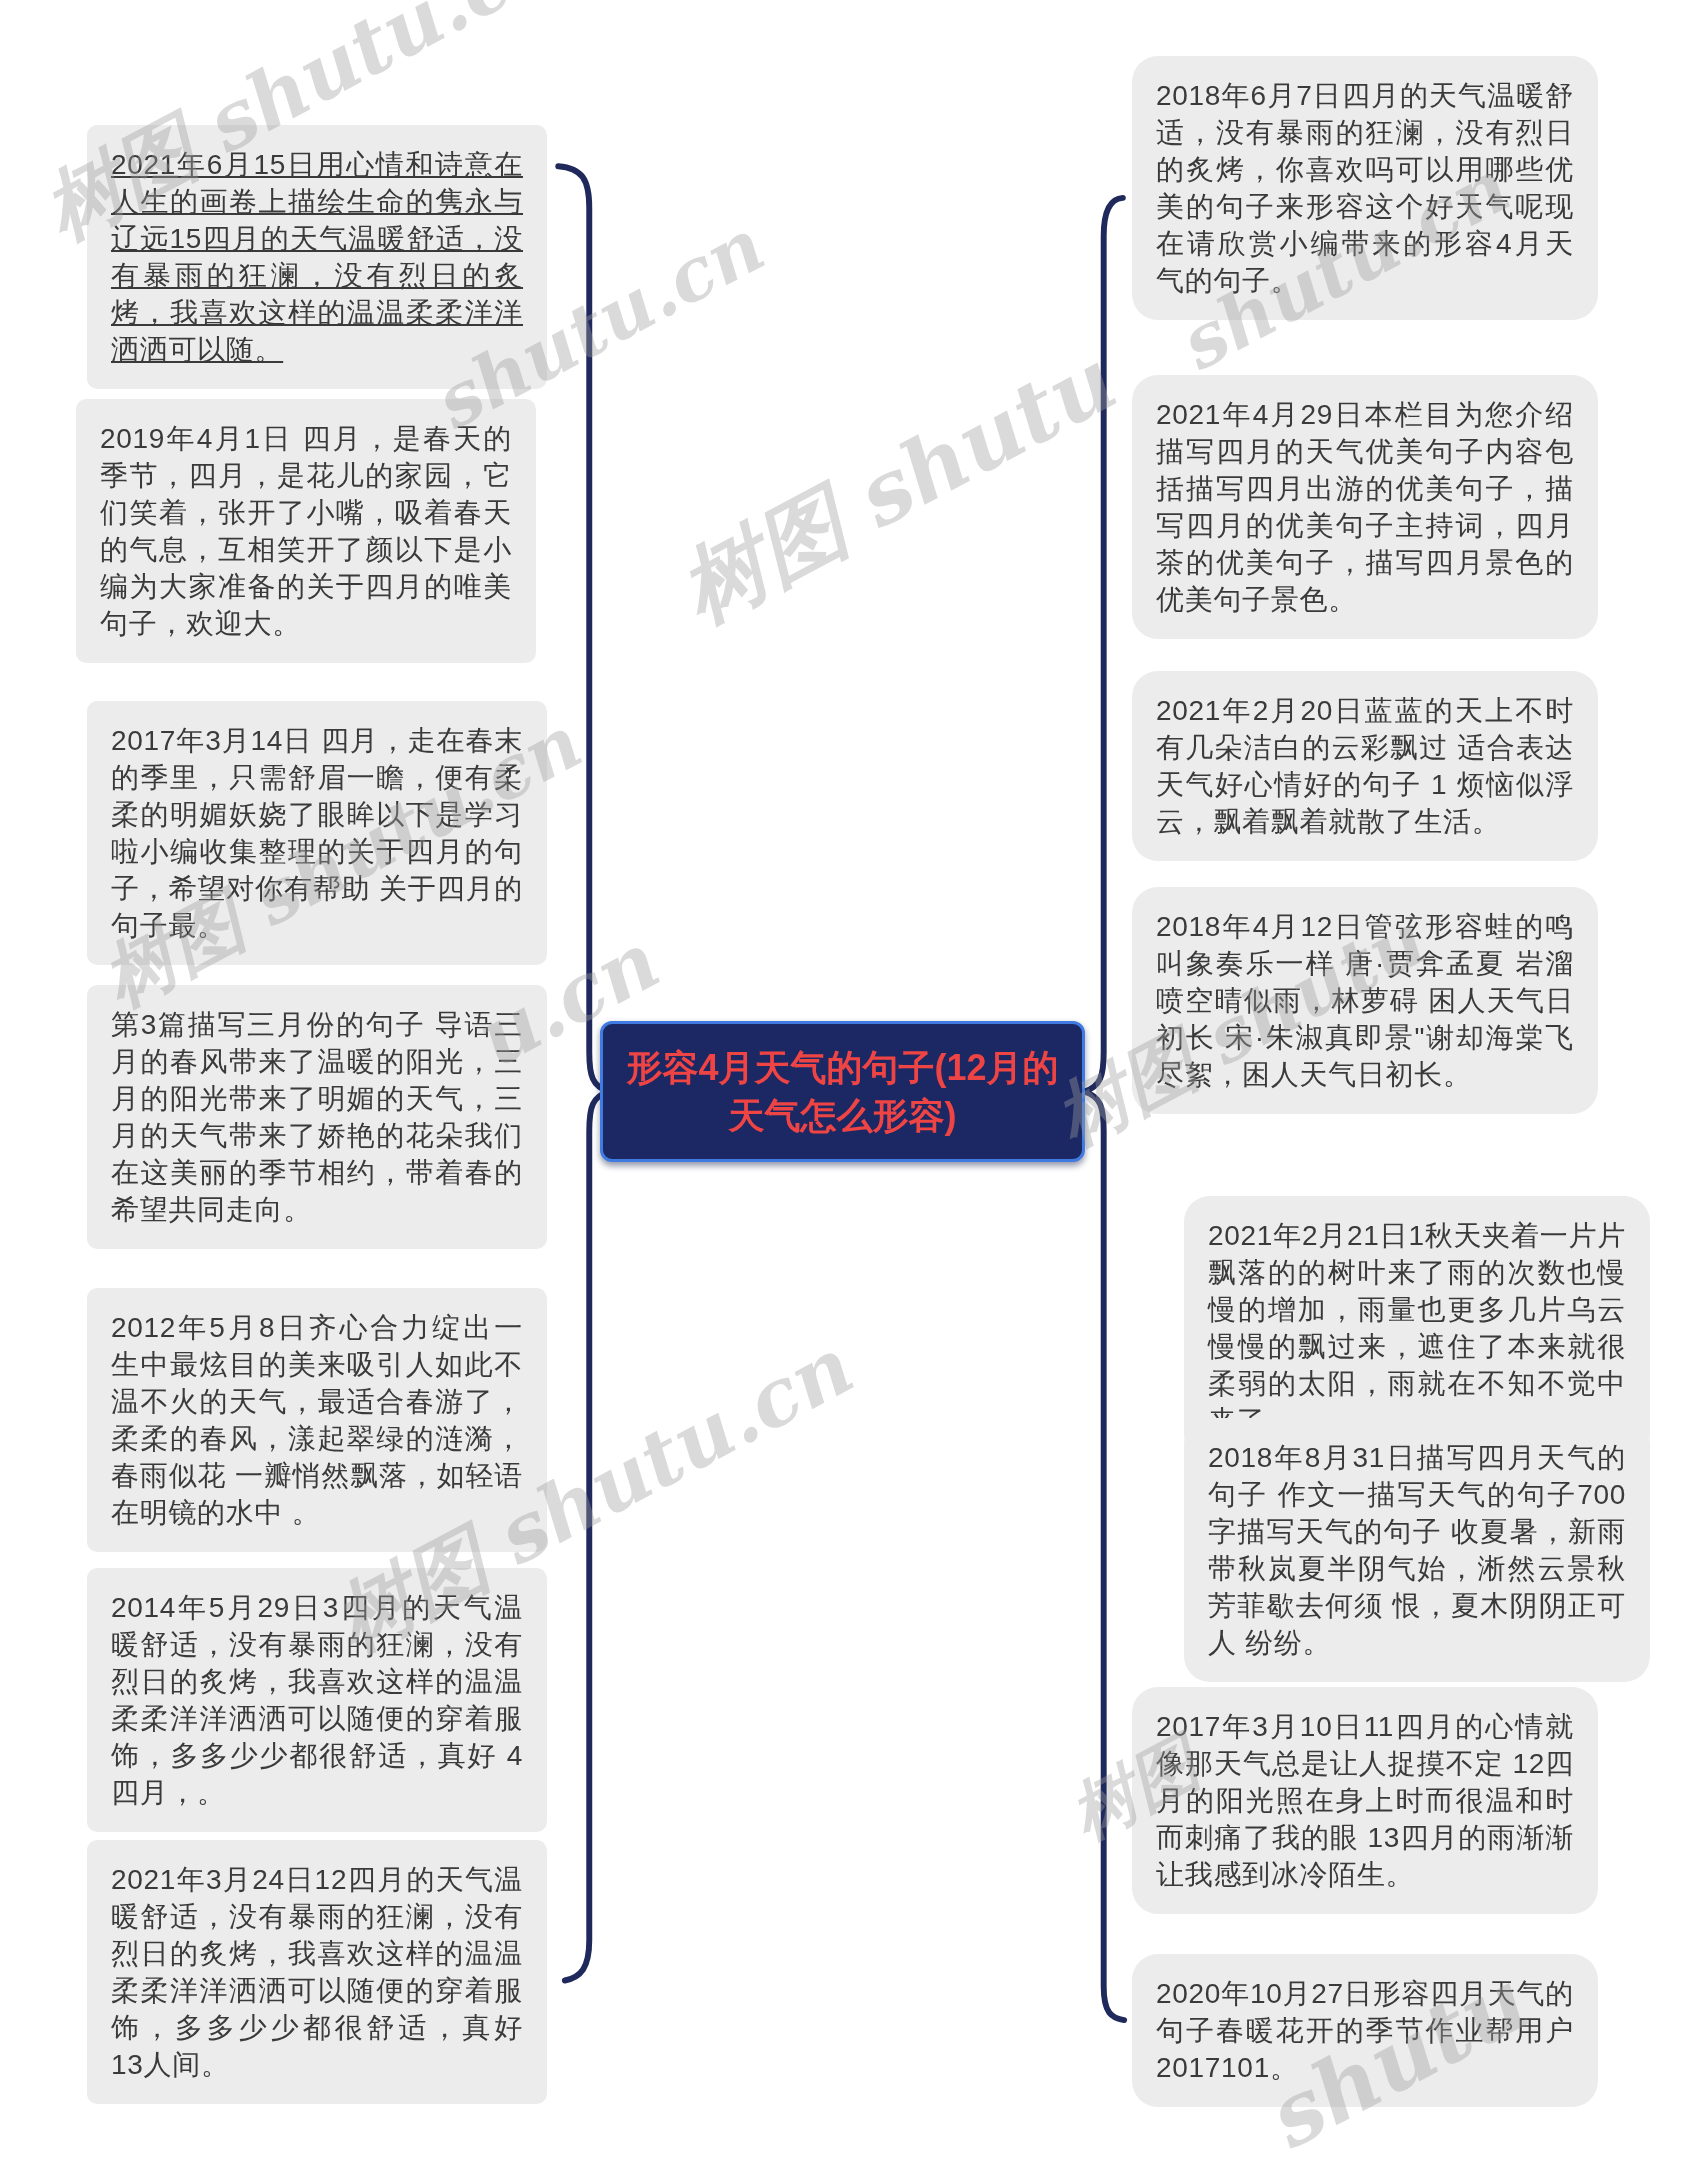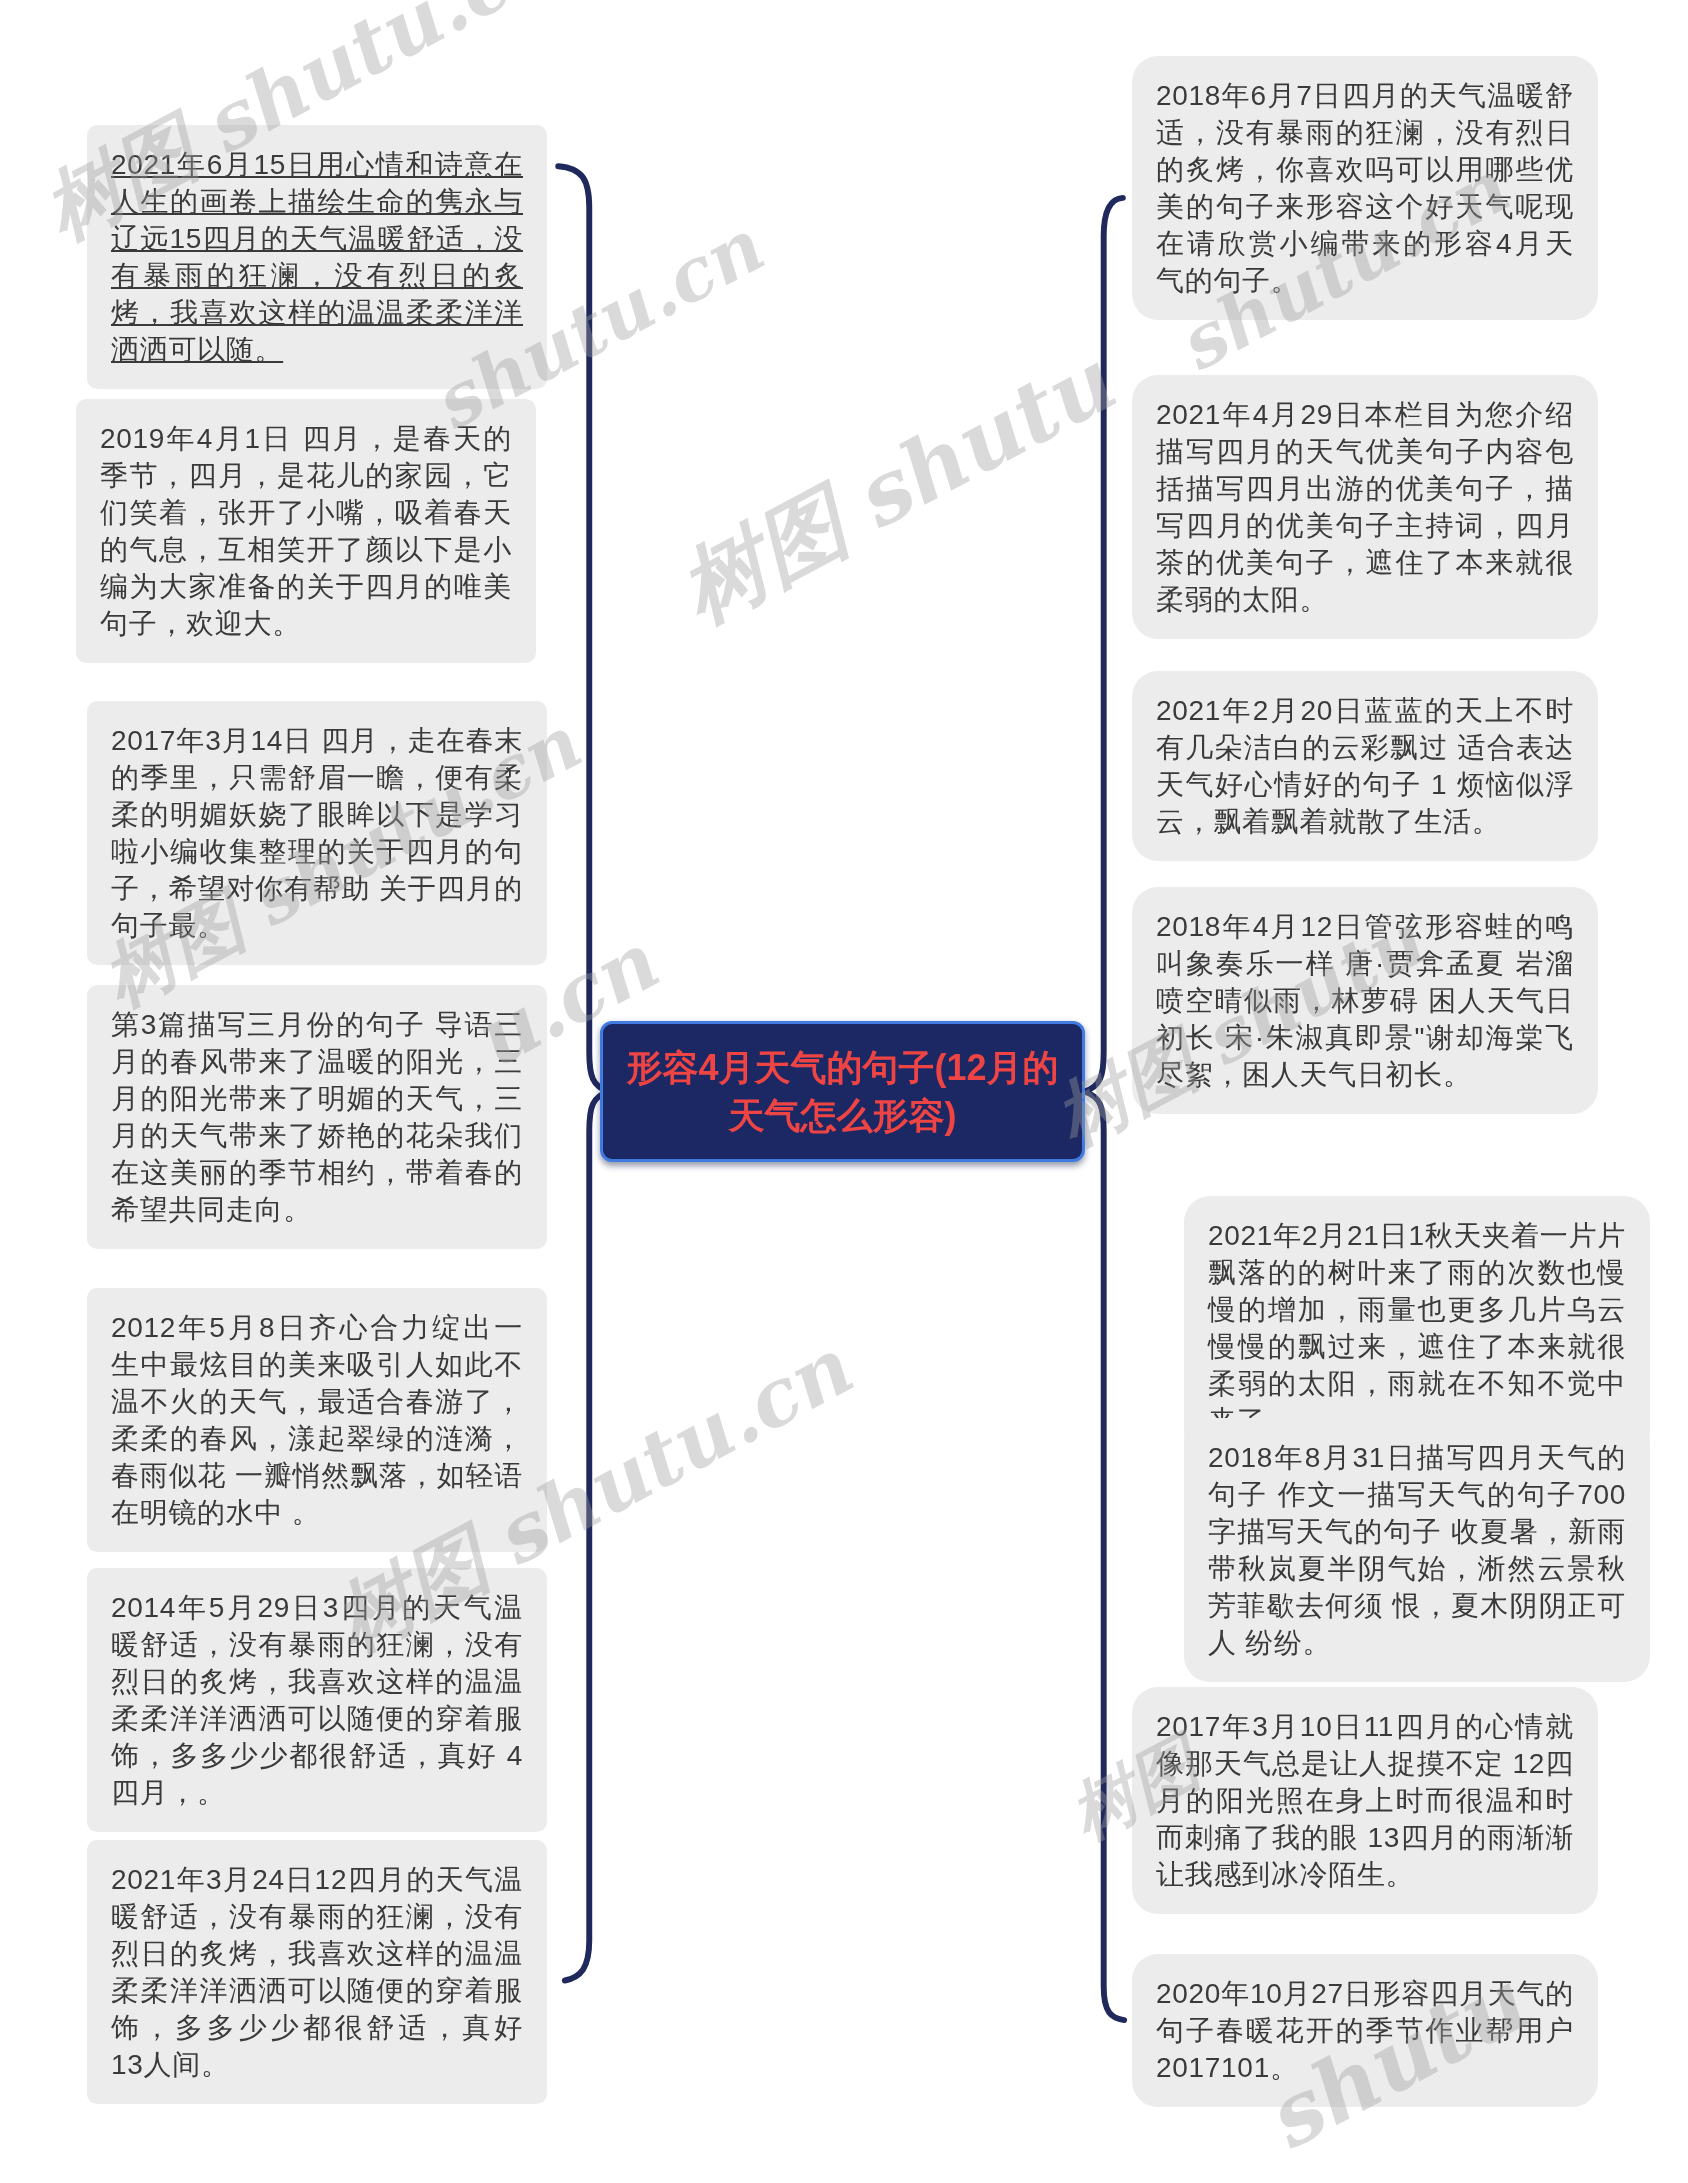--- a/index.html
+++ b/index.html
@@ -55,21 +55,21 @@
 
   <div class="card" style="left:87px;top:125px;text-decoration:underline;">2021年6月15日用心情和诗意在人生的画卷上描绘生命的隽永与辽远15四月的天气温暖舒适，没有暴雨的狂澜，没有烈日的炙烤，我喜欢这样的温温柔柔洋洋洒洒可以随。</div>
   <div class="card" style="left:76px;top:399px;">2019年4月1日 四月，是春天的季节，四月，是花儿的家园，它们笑着，张开了小嘴，吸着春天的气息，互相笑开了颜以下是小编为大家准备的关于四月的唯美句子，欢迎大。</div>
   <div class="card" style="left:87px;top:701px;">2017年3月14日 四月，走在春末的季里，只需舒眉一瞻，便有柔柔的明媚妖娆了眼眸以下是学习啦小编收集整理的关于四月的句子，希望对你有帮助 关于四月的句子最。</div>
   <div class="card" style="left:87px;top:985px;">第3篇描写三月份的句子 导语三月的春风带来了温暖的阳光，三月的阳光带来了明媚的天气，三月的天气带来了娇艳的花朵我们在这美丽的季节相约，带着春的希望共同走向。</div>
   <div class="card" style="left:87px;top:1288px;">2012年5月8日齐心合力绽出一生中最炫目的美来吸引人如此不温不火的天气，最适合春游了，柔柔的春风，漾起翠绿的涟漪，春雨似花 一瓣悄然飘落，如轻语在明镜的水中 。</div>
   <div class="card" style="left:87px;top:1568px;">2014年5月29日3四月的天气温暖舒适，没有暴雨的狂澜，没有烈日的炙烤，我喜欢这样的温温柔柔洋洋洒洒可以随便的穿着服饰，多多少少都很舒适，真好 4四月，。</div>
   <div class="card" style="left:87px;top:1840px;">2021年3月24日12四月的天气温暖舒适，没有暴雨的狂澜，没有烈日的炙烤，我喜欢这样的温温柔柔洋洋洒洒可以随便的穿着服饰，多多少少都很舒适，真好 13人间。</div>
 
   <div class="card right" style="left:1132px;top:56px;">2018年6月7日四月的天气温暖舒适，没有暴雨的狂澜，没有烈日的炙烤，你喜欢吗可以用哪些优美的句子来形容这个好天气呢现在请欣赏小编带来的形容4月天气的句子。</div>
-  <div class="card right" style="left:1132px;top:375px;">2021年4月29日本栏目为您介绍描写四月的天气优美句子内容包括描写四月出游的优美句子，描写四月的优美句子主持词，四月茶的优美句子，遮住了本来就很柔弱的太阳。</div>
+  <div class="card right" style="left:1132px;top:375px;">2021年4月29日本栏目为您介绍描写四月的天气优美句子内容包括描写四月出游的优美句子，描写四月的优美句子主持词，四月茶的优美句子，描写四月景色的优美句子景色。</div>
   <div class="card right" style="left:1132px;top:671px;">2021年2月20日蓝蓝的天上不时有几朵洁白的云彩飘过 适合表达天气好心情好的句子 1 烦恼似浮云，飘着飘着就散了生活。</div>
   <div class="card right" style="left:1132px;top:887px;">2018年4月12日管弦形容蛙的鸣叫象奏乐一样 唐·贾弇孟夏 岩溜喷空晴似雨，林萝碍 困人天气日初长 宋·朱淑真即景"谢却海棠飞尽絮，困人天气日初长。</div>
   <div class="card right" style="left:1184px;top:1164px;margin-top:32px;">2021年2月21日1秋天夹着一片片飘落的的树叶来了雨的次数也慢慢的增加，雨量也更多几片乌云慢慢的飘过来，遮住了本来就很柔弱的太阳，雨就在不知不觉中来了，。</div>
   <div class="card right" style="left:1184px;top:1418px;">2018年8月31日描写四月天气的句子 作文一描写天气的句子700字描写天气的句子 收夏暑，新雨带秋岚夏半阴气始，淅然云景秋 芳菲歇去何须 恨，夏木阴阴正可人 纷纷。</div>
   <div class="card right" style="left:1132px;top:1687px;">2017年3月10日11四月的心情就像那天气总是让人捉摸不定 12四月的阳光照在身上时而很温和时而刺痛了我的眼 13四月的雨渐渐让我感到冰冷陌生。</div>
   <div class="card right" style="left:1132px;top:1954px;">2020年10月27日形容四月天气的句子春暖花开的季节作业帮用户2017101。</div>
 
   <div class="center-node">
     <span>形容4月天气的句子(12月的天气怎么形容)</span>
   </div>

